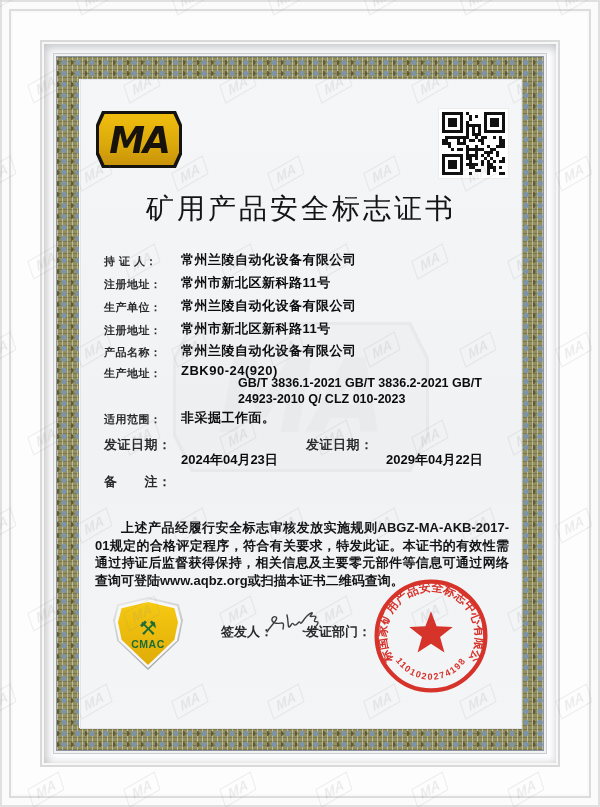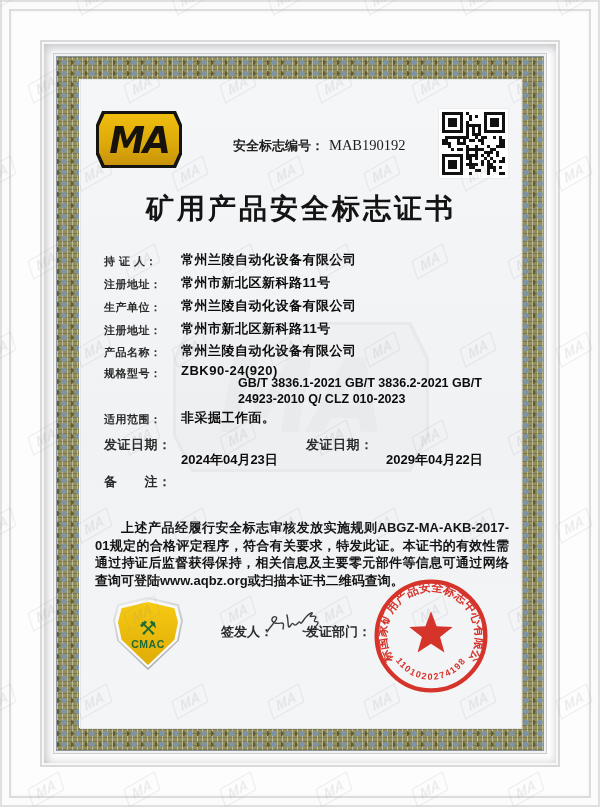--- a/index.html
+++ b/index.html
@@ -65,21 +65,21 @@
   .ma-ghost .face{background:#cfd1d4;}
   .ma-ghost .letters{font-size:96px;color:#8a8d90;}
   
   .mark-line{left:152px;top:56px;white-space:nowrap;}
   .mark-label{font-size:13px;font-weight:bold;color:#222;}
   .mark-number{font-family:"Liberation Serif", serif;font-size:14.5px;color:#1d1d1d;margin-left:5px;}
   .qr{left:358px;top:29px;width:69px;height:69px;background:#fff;box-shadow:0 0 0 1px #ececec;}
   
   .title{
     left:0;top:110px;width:100%;text-align:center;
-    font-size:28px;font-weight:700;letter-spacing:3px;color:#141414;
+    font-size:28px;font-weight:400;letter-spacing:3px;color:#141414;
   }
   
   .row{position:absolute;left:23px;white-space:nowrap;}
   .lbl{display:inline-block;font-size:11px;font-weight:bold;color:#2a2a2a;letter-spacing:.5px;}
   .val{display:inline-block;position:absolute;left:77px;font-size:13px;font-weight:bold;color:#0c0c0c;letter-spacing:.5px;white-space:nowrap;}
   .stdval{
     position:absolute;left:157px;top:296px;width:281px;
     font-size:12.5px;line-height:15.5px;font-weight:bold;color:#0c0c0c;
   }
   .lbl2{position:absolute;font-size:13px;font-weight:bold;color:#2a2a2a;letter-spacing:.5px;white-space:nowrap;}
@@ -137,23 +137,20 @@
     </div>
   </div>
 
   <div class="ma-badge ma-logo">
     <div class="shell"></div>
     <div class="face">
       <span class="letters">MA</span>
     </div>
   </div>
 
-  <div class="abs mark-line">
-    <span class="mark-label">安全标志编号：</span><span class="mark-number">MAB190192</span>
-  </div>
 
   <div class="abs qr"><svg width="69" height="69" viewBox="0 0 69 69" shape-rendering="crispEdges">
         <rect x="27" y="3" width="3" height="3" fill="#111"></rect>
         <rect x="30" y="6" width="3" height="3" fill="#111"></rect>
         <rect x="36" y="6" width="3" height="3" fill="#111"></rect>
         <rect x="30" y="9" width="3" height="3" fill="#111"></rect>
         <rect x="27" y="12" width="3" height="3" fill="#111"></rect>
         <rect x="27" y="15" width="3" height="3" fill="#111"></rect>
         <rect x="30" y="15" width="3" height="3" fill="#111"></rect>
         <rect x="33" y="15" width="3" height="3" fill="#111"></rect>
@@ -292,21 +289,21 @@
   </div>
   <div class="row" style="top:240px">
     <span class="lbl">注册地址：</span>
     <span class="val">常州市新北区新科路11号</span>
   </div>
   <div class="row" style="top:262px">
     <span class="lbl">产品名称：</span>
     <span class="val">常州兰陵自动化设备有限公司</span>
   </div>
   <div class="row" style="top:283px">
-    <span class="lbl">规格型号：</span>
+    <span class="lbl">生产地址：</span>
     <span class="val">ZBK90-24(920)</span>
   </div>
   <div class="stdval">GB/T 3836.1-2021 GB/T 3836.2-2021 GB/T 24923-2010 Q/ CLZ 010-2023</div>
   <div class="row" style="top:329px">
     <span class="lbl">适用范围：</span>
     <span class="val">非采掘工作面。</span>
   </div>
 
   <span class="lbl2" style="left:23px;top:356px">发证日期：</span>
   <span class="val2" style="left:100px;top:356px">2024年04月23日</span>

